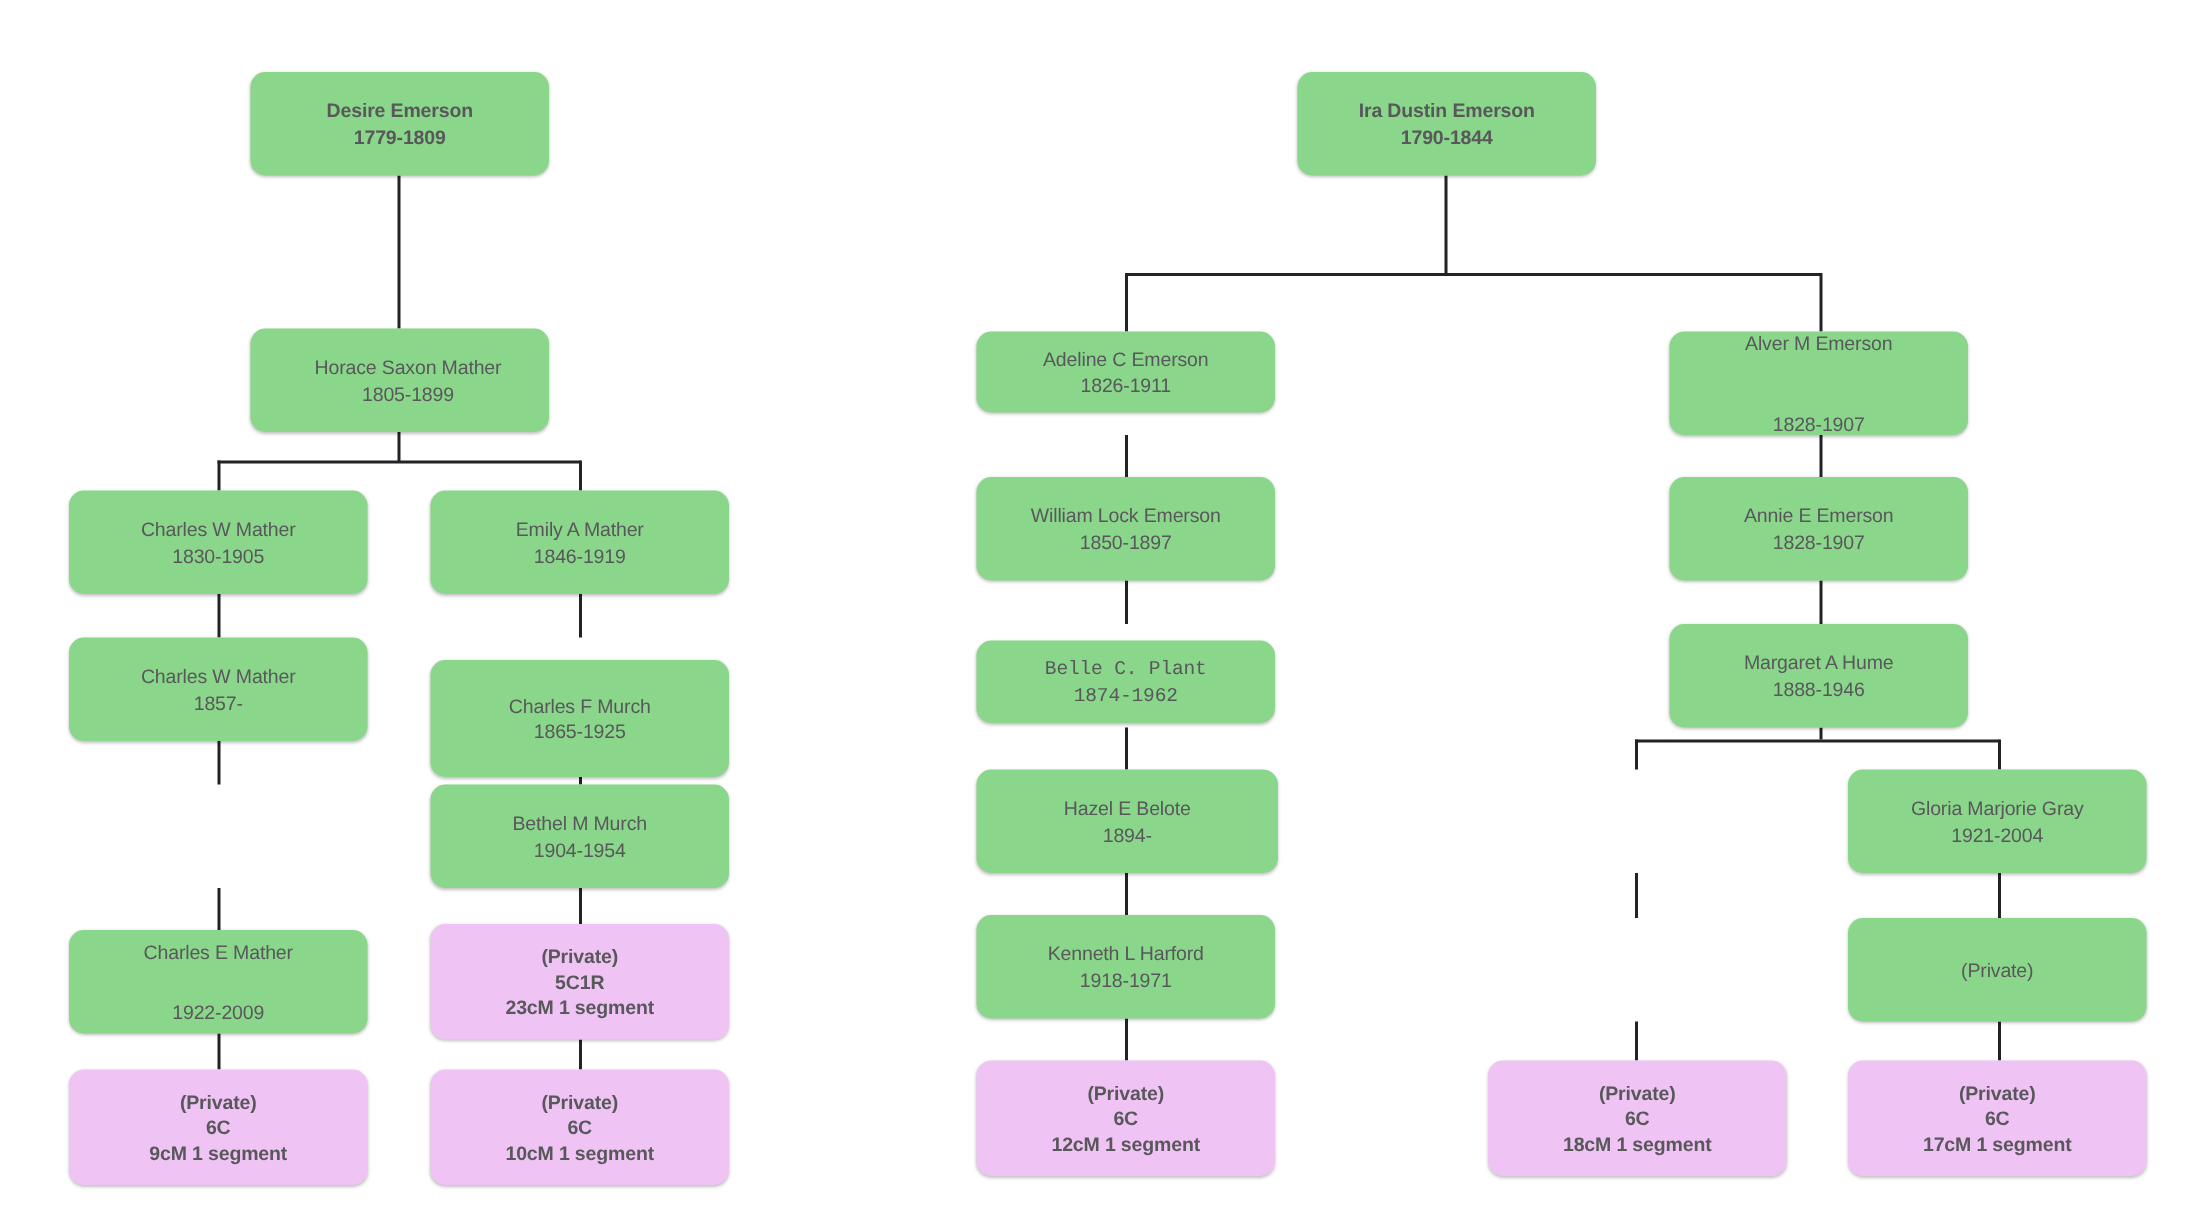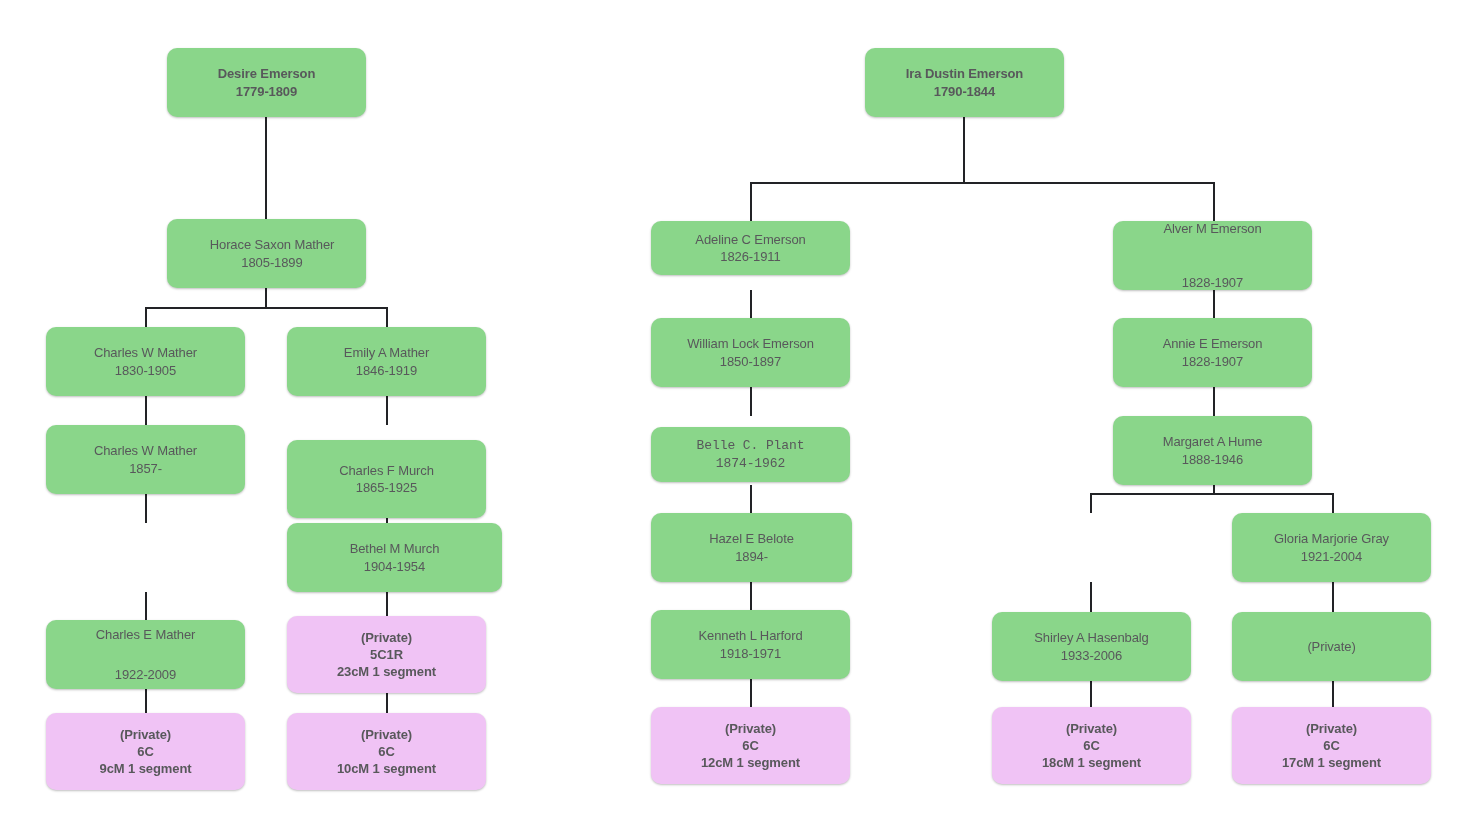--- a/index.html
+++ b/index.html
@@ -94,21 +94,21 @@
       <span class="line2">1846-1919</span>
     </div>
     <div class="node green" style="left: 46px; top: 425px; width: 199px; height: 69px;">
       <span class="line1">Charles W Mather</span>
       <span class="line2">1857-</span>
     </div>
     <div class="node green" style="left: 287px; top: 404px; width: 199px; height: 78px; margin-top: 36px;">
       <span class="line1">Charles F Murch</span>
       <span class="line2">1865-1925</span>
     </div>
-    <div class="node green" style="left: 287px; top: 523px; width: 215px; height: 69px;">
+    <div class="node green" style="left: 287px; top: 523px; width: 199px; height: 69px;">
       <span class="line1">Bethel M Murch</span>
       <span class="line2">1904-1954</span>
     </div>
     <div class="node green" style="left: 46px; top: 620px; width: 199px; height: 69px; gap: 23px;">
       <span class="line1">Charles E Mather</span>
       <span class="line2">1922-2009</span>
     </div>
     <div class="node pink" style="left: 287px; top: 616px; width: 199px; height: 77px;">
       <span class="line1">(Private)</span>
       <span class="line2">5C1R</span>
@@ -176,24 +176,20 @@
       <span class="line2">1894-</span>
     </div>
     <div class="node green" style="left: 1232px; top: 513px; width: 199px; height: 69px;">
       <span class="line1">Gloria Marjorie Gray</span>
       <span class="line2">1921-2004</span>
     </div>
     <div class="node green" style="left: 651px; top: 610px; width: 199px; height: 69px;">
       <span class="line1">Kenneth L Harford</span>
       <span class="line2">1918-1971</span>
     </div>
-    <div class="node green" style="left: 992px; top: 612px; width: 199px; height: 69px;">
-      <span class="line1">Shirley A Hasenbalg</span>
-      <span class="line2">1933-2006</span>
-    </div>
     <div class="node green" style="left: 1232px; top: 612px; width: 199px; height: 69px;">
       <span class="line1">(Private)</span>
     </div>
     <div class="node pink" style="left: 651px; top: 707px; width: 199px; height: 77px;">
       <span class="line1">(Private)</span>
       <span class="line2">6C</span>
       <span class="line3">12cM 1 segment</span>
     </div>
     <div class="node pink" style="left: 992px; top: 707px; width: 199px; height: 77px;">
       <span class="line1">(Private)</span>

